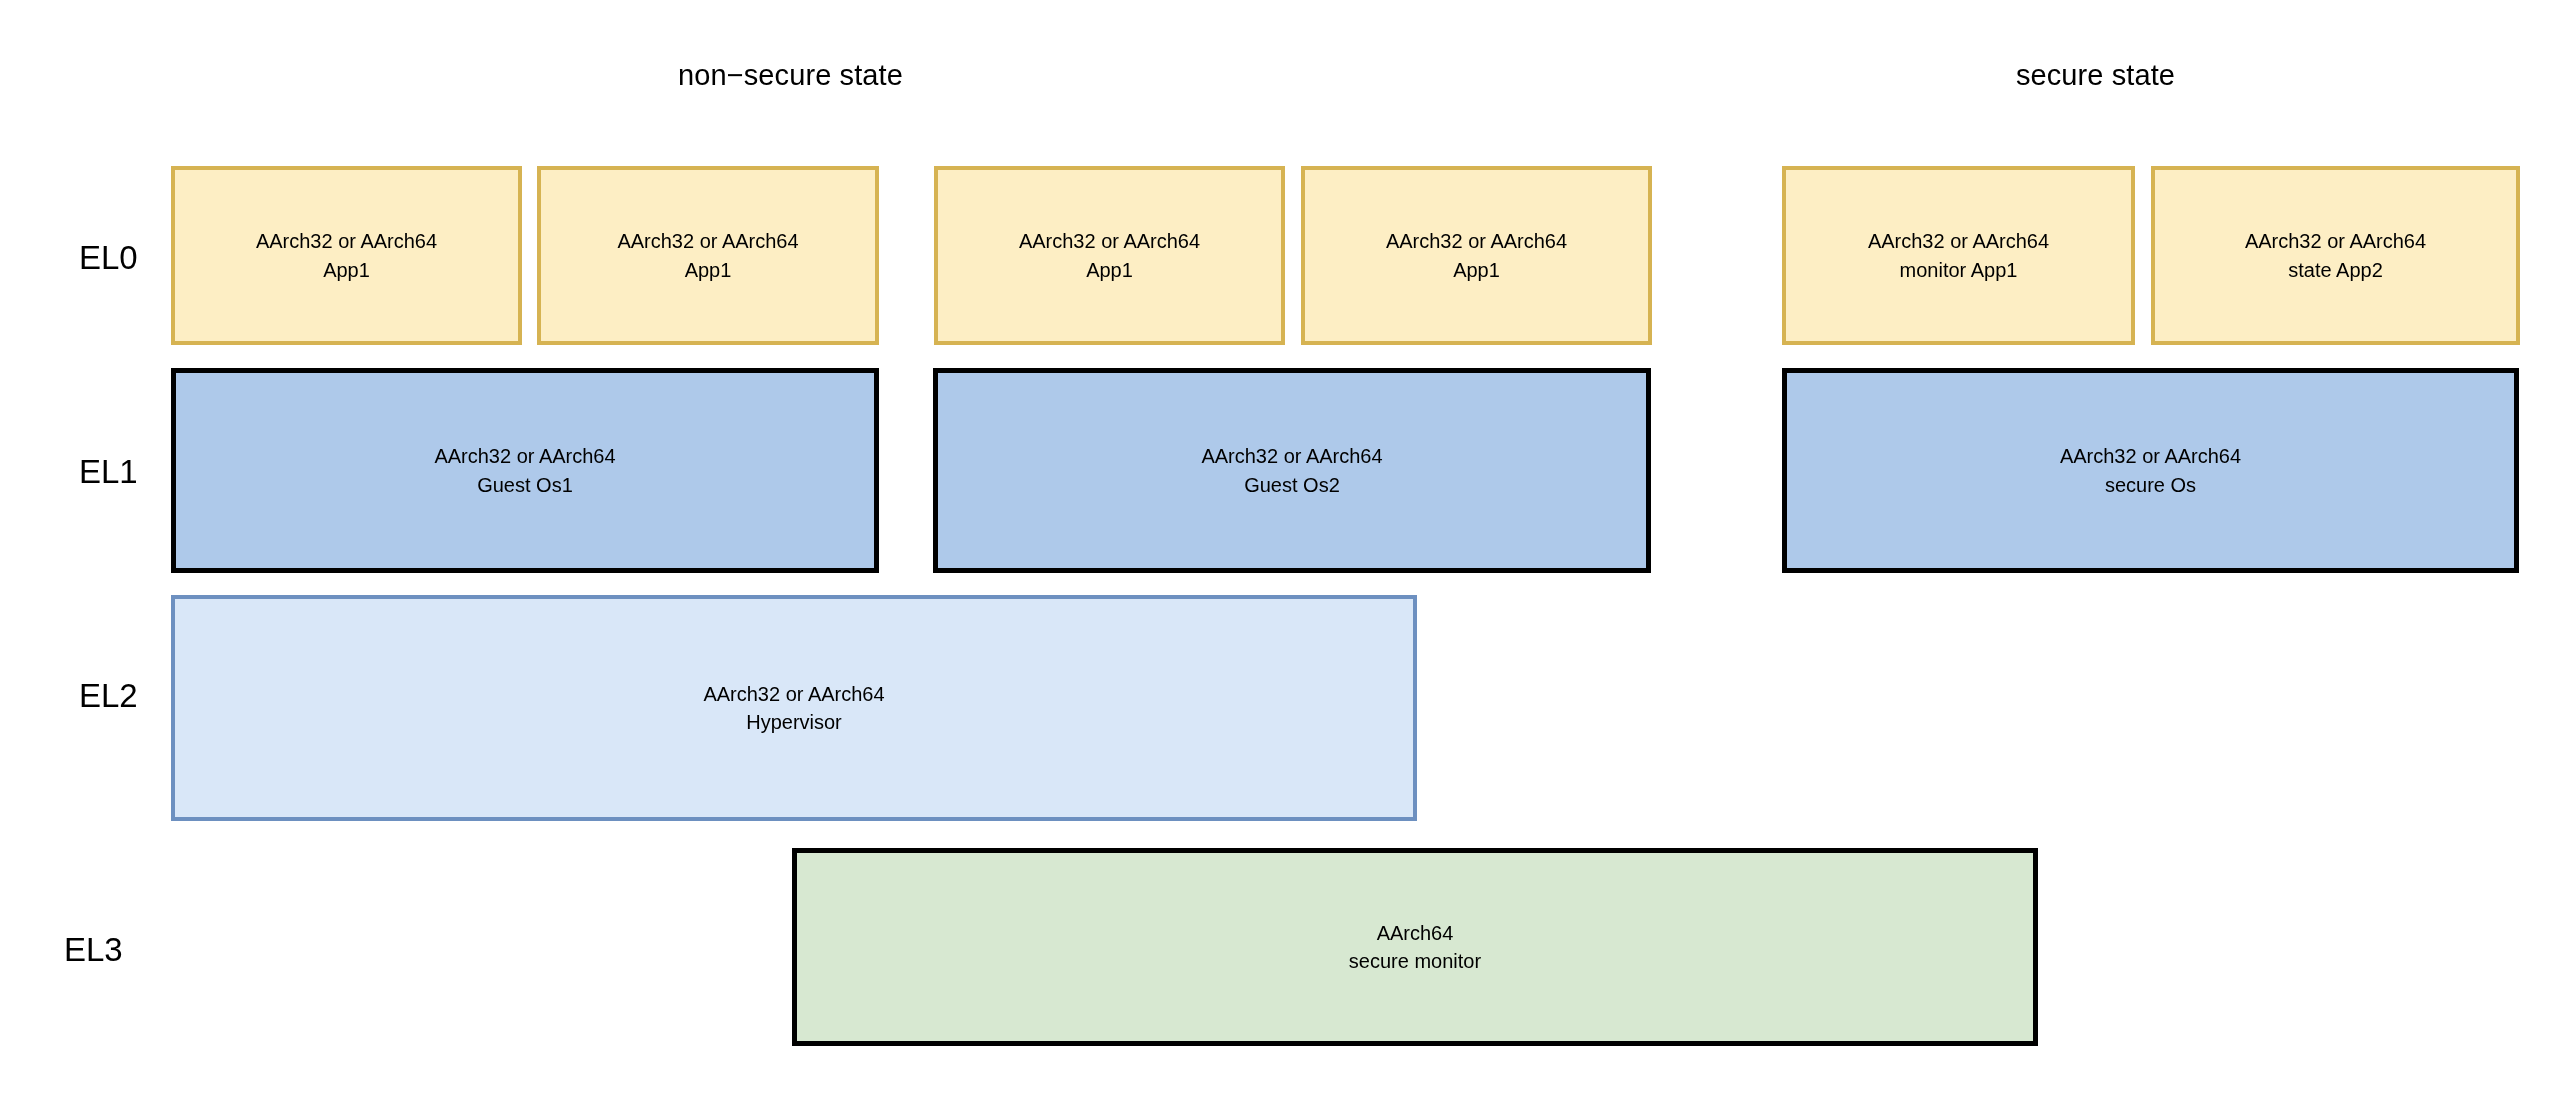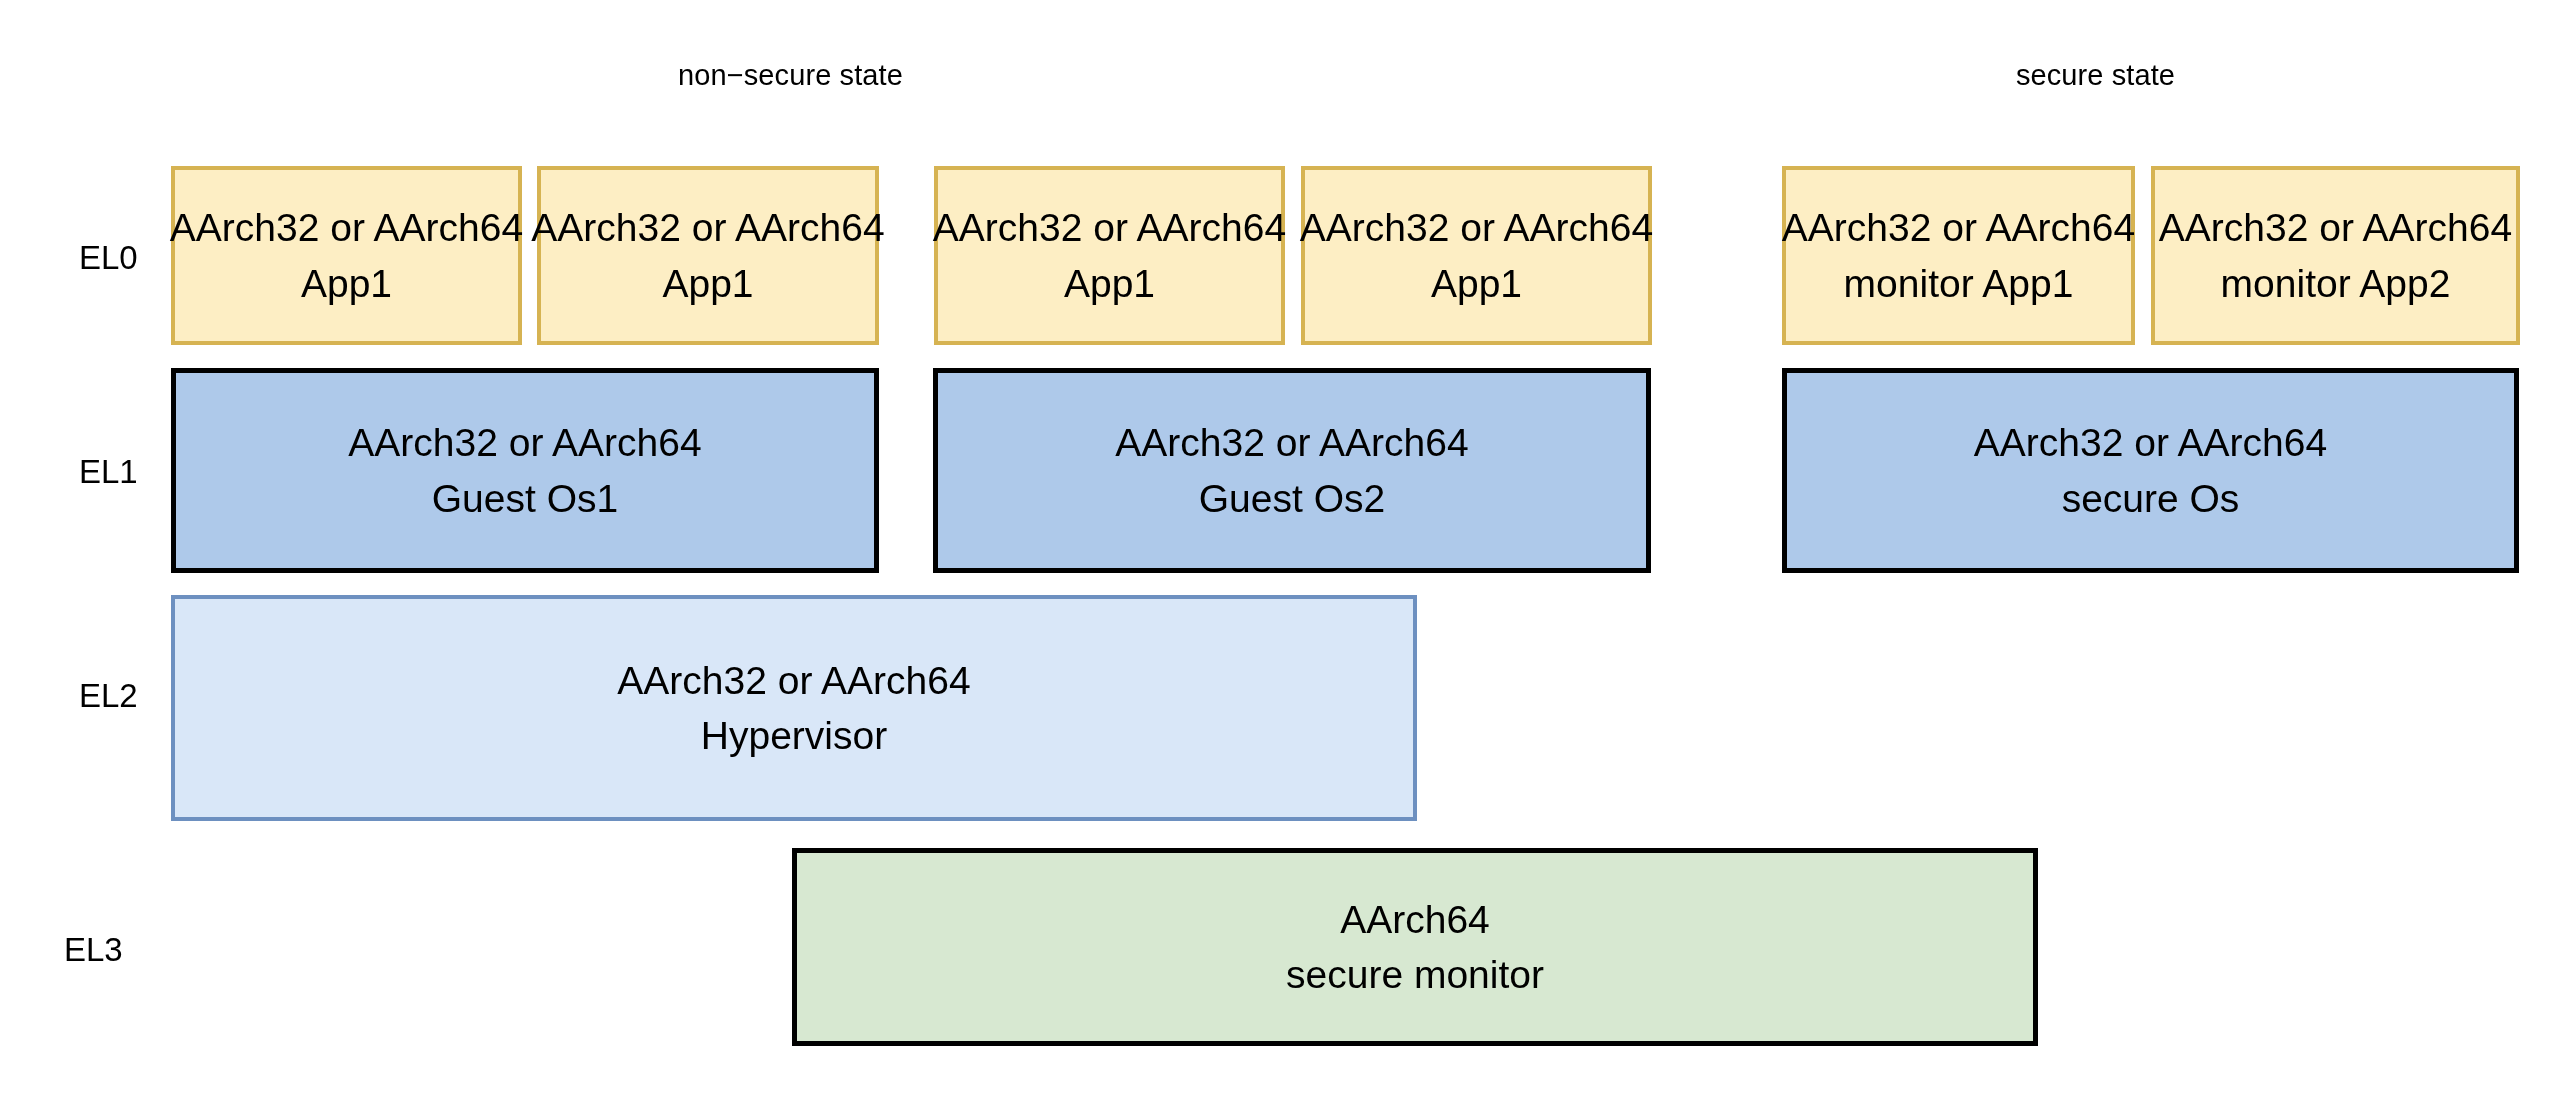--- a/index.html
+++ b/index.html
@@ -43,21 +43,21 @@
 
   
   .box {
     position: absolute;
     box-sizing: border-box;
     display: flex;
     flex-direction: column;
     align-items: center;
     justify-content: center;
     text-align: center;
-    font-size: 39px;
+    font-size: 20px;
     line-height: 1.42;
     color: #000000;
   }
   .box .line {
     display: block;
     white-space: nowrap;
   }
 
   
   .box.app {
@@ -120,21 +120,21 @@
     <span class="line">App1</span>
   </div>
 
   <div class="box app" style="left:1782px; top:166px; width:353px; height:179px;">
     <span class="line">AArch32 or AArch64</span>
     <span class="line">monitor App1</span>
   </div>
 
   <div class="box app" style="left:2151px; top:166px; width:369px; height:179px;">
     <span class="line">AArch32 or AArch64</span>
-    <span class="line">monitor App2</span>
+    <span class="line">state App2</span>
   </div>
 
   <div class="box os" style="left:171px; top:368px; width:708px; height:205px;">
     <span class="line">AArch32 or AArch64</span>
     <span class="line">Guest Os1</span>
   </div>
 
   <div class="box os" style="left:933px; top:368px; width:718px; height:205px;">
     <span class="line">AArch32 or AArch64</span>
     <span class="line">Guest Os2</span>

